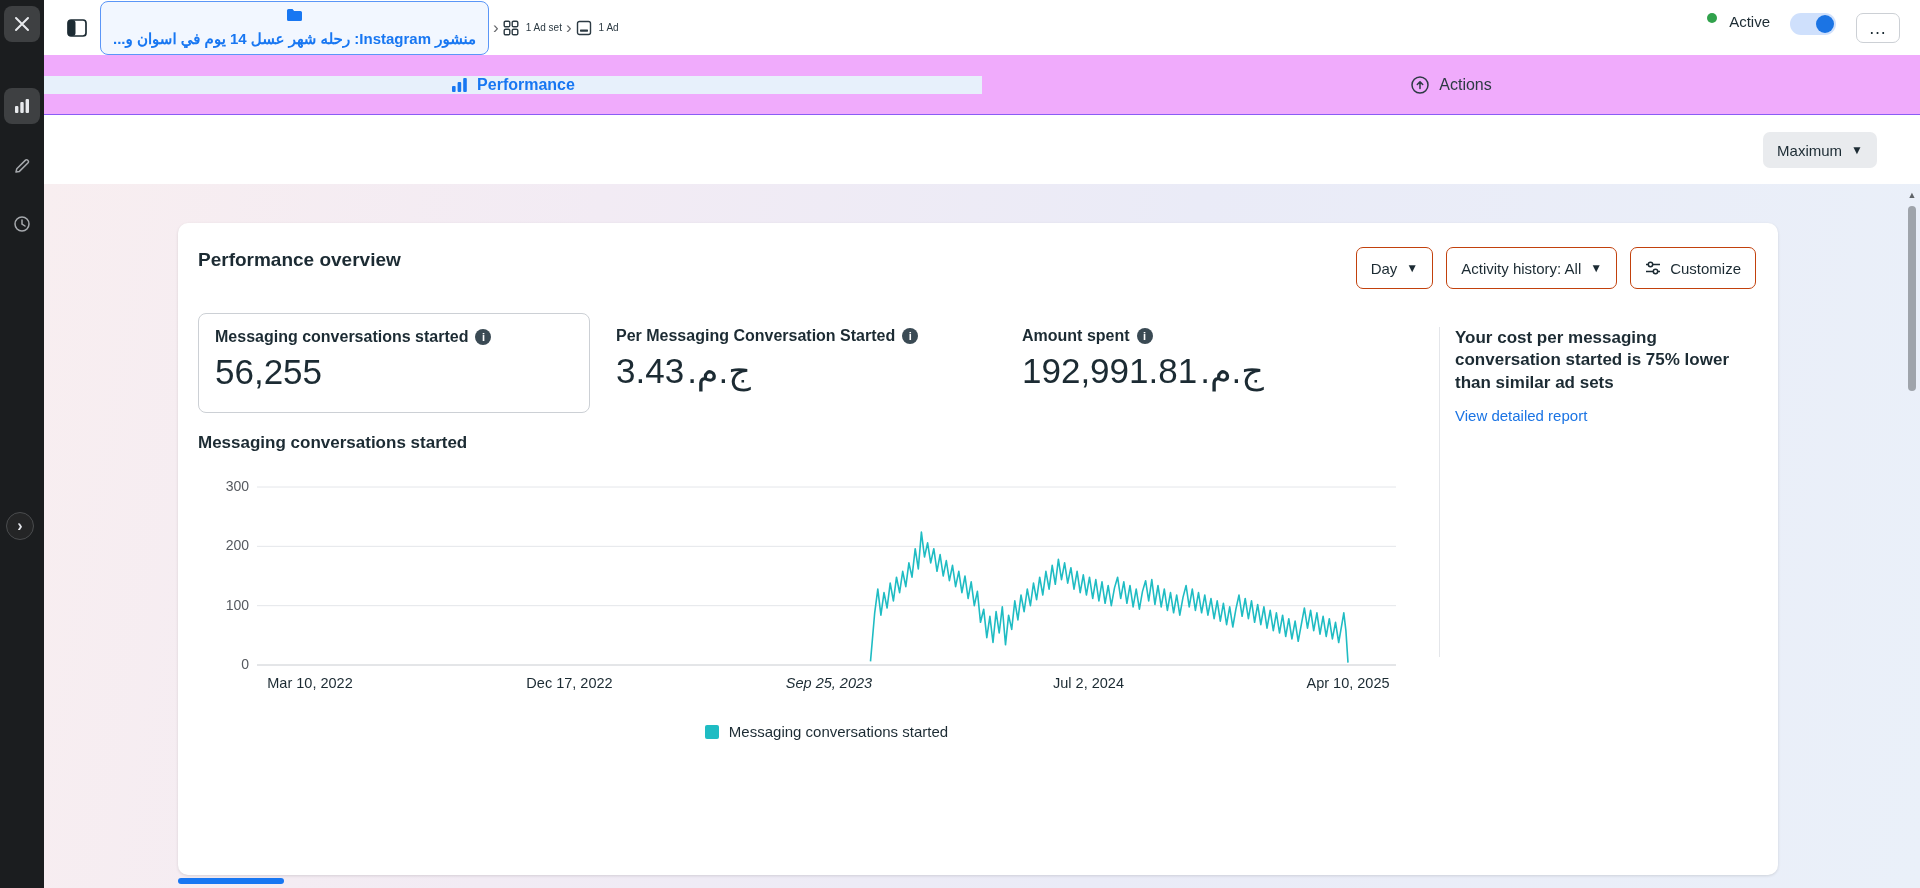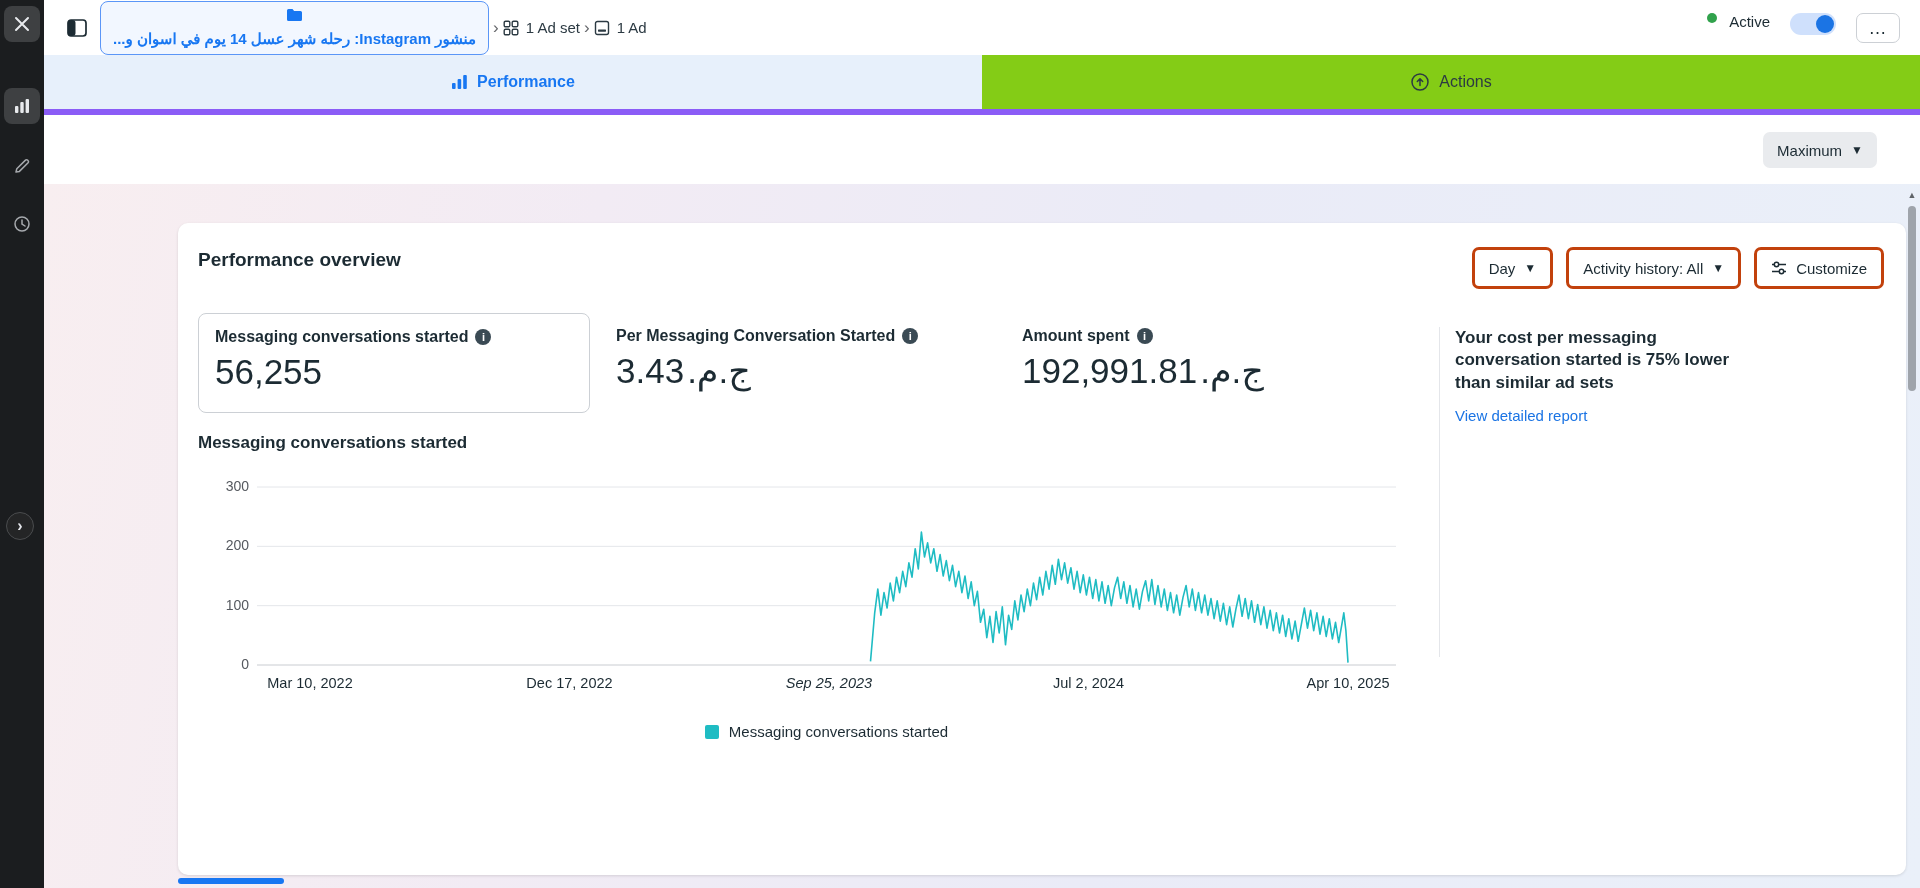--- a/index.html
+++ b/index.html
@@ -14,43 +14,43 @@
   .rail-edit { top:148px; }
   .rail-clock { top:206px; }
   .expand-btn { position:absolute; left:6px; top:512px; width:28px; height:28px; border-radius:50%; background:#242526; border:1px solid #4a4c4e; color:#e4e6eb; font-size:16px; font-weight:bold; display:flex; align-items:center; justify-content:center; z-index:31; cursor:pointer; }
 
   
   .topbar { position:absolute; left:44px; top:0; right:0; height:55px; background:#fff; display:flex; align-items:center; padding:0 20px; gap:10px; z-index:20; }
   .panel-toggle { width:26px; height:26px; display:flex; align-items:center; justify-content:center; cursor:pointer; }
   .crumb-pill { display:flex; align-items:center; gap:8px; border:1px solid #5b96f7; background:#f2f7ff; border-radius:8px; padding:6px 12px; max-width:505px; color:#1877f2; font-weight:bold; font-size:15px; cursor:pointer;flex-direction:column; }
   .crumb-pill .txt { white-space:nowrap; overflow:hidden; }
   .crumb-sep { color:#65676b; font-size:17px; padding:0 4px; }
-  .crumb { display:flex; align-items:center; gap:7px; font-size:15px; color:#2c3a43; cursor:pointer; }
+  .crumb { display:flex; align-items:center; gap:7px; font-size:10px; color:#2c3a43; cursor:pointer; }
   .topbar-right { margin-left:auto; display:flex; align-items:flex-start; gap:12px; }
   .status-dot { width:10px; height:10px; border-radius:50%; background:#31a24c; }
   .status-label { font-size:15px; }
   .toggle { width:46px; height:22px; border-radius:11px; background:#cfe0fc; position:relative; margin-left:8px; cursor:pointer; }
   .toggle .knob { position:absolute; right:2px; top:2px; width:18px; height:18px; border-radius:50%; background:#1b74e4; }
   .more-btn { width:44px; height:30px; border:1px solid #ccd0d5; border-radius:7px; background:#fff; font-size:18px; line-height:22px; letter-spacing:1px; color:#1c2b33; display:flex; align-items:center; justify-content:center; margin-left:8px; cursor:pointer; }
 
   
-  .tabrow { position:absolute; left:44px; top:55px; right:0; height:60px; display:flex; border-bottom:6px solid #8b5cf6; background:#84cc16; z-index:19; }
+  .tabrow { position:absolute; left:44px; top:55px; right:0; height:60px; display:flex; border-bottom:1px solid #8b5cf6; background:#f0abfc; z-index:19;align-items:center; }
   .tab-performance { width:938px; background:#e7f0fb; display:flex; align-items:center; justify-content:center; gap:9px; color:#1877f2; font-weight:bold; font-size:16px; cursor:pointer; }
   .tab-actions { flex:1; display:flex; align-items:center; justify-content:center; gap:9px; color:#2c3a43; font-size:16px; cursor:pointer; }
 
   
   .maximum-btn { position:absolute; right:43px; top:132px; height:36px; padding:0 14px; background:#e9ebee; border-radius:7px; display:flex; align-items:center; gap:9px; font-size:15px; cursor:pointer; z-index:18; }
   .caret { font-size:12px; color:#1c2b33; }
 
   
   .content { position:absolute; left:44px; top:184px; right:0; bottom:0; background:linear-gradient(100deg,#f8eef0 0%,#f2ebf4 28%,#eaebf7 58%,#eaf0f9 100%); }
-  .card { position:absolute; left:134px; top:39px; width:1728px; height:652px; background:#fff; border-radius:10px; box-shadow:0 1px 3px rgba(0,0,0,.12); }
+  .card { position:absolute; left:134px; top:39px; width:1600px; height:652px; background:#fff; border-radius:10px; box-shadow:0 1px 3px rgba(0,0,0,.12); }
   .card-title { position:absolute; left:20px; top:26px; font-size:19px; font-weight:bold; }
   .controls { position:absolute; right:22px; top:24px; display:flex; gap:13px; }
-  .ctl-btn { height:42px; border:3px solid #c2410c; border-radius:7px; background:#fff; display:flex; align-items:center; gap:9px; padding:0 14px; font-size:15px; color:#1c2b33; cursor:pointer; }
+  .ctl-btn { height:42px; border:1px solid #c2410c; border-radius:7px; background:#fff; display:flex; align-items:center; gap:9px; padding:0 14px; font-size:15px; color:#1c2b33; cursor:pointer; }
 
   .metric { position:absolute; top:104px; }
   .metric-0 { position:absolute; left:20px; top:90px; width:392px; height:100px; border:1px solid #ccd0d5; border-radius:8px; padding:14px 16px; cursor:pointer; }
   .metric-1 { left:438px; cursor:pointer; }
   .metric-2 { left:844px; cursor:pointer; }
   .metric-label { font-size:16px; font-weight:bold; display:flex; align-items:center; gap:7px; white-space:nowrap; }
   .info-i { width:16px; height:16px; border-radius:50%; background:#3a4a54; color:#fff; font-size:11px; font-weight:bold; display:inline-flex; align-items:center; justify-content:center; font-style:normal; }
   .metric-value { margin-top:6px; font-size:35px; display:flex; align-items:baseline; gap:3px; white-space:nowrap; }
 
   .divider-v { position:absolute; left:1261px; top:104px; width:1px; height:330px; background:#e4e6ea; }

